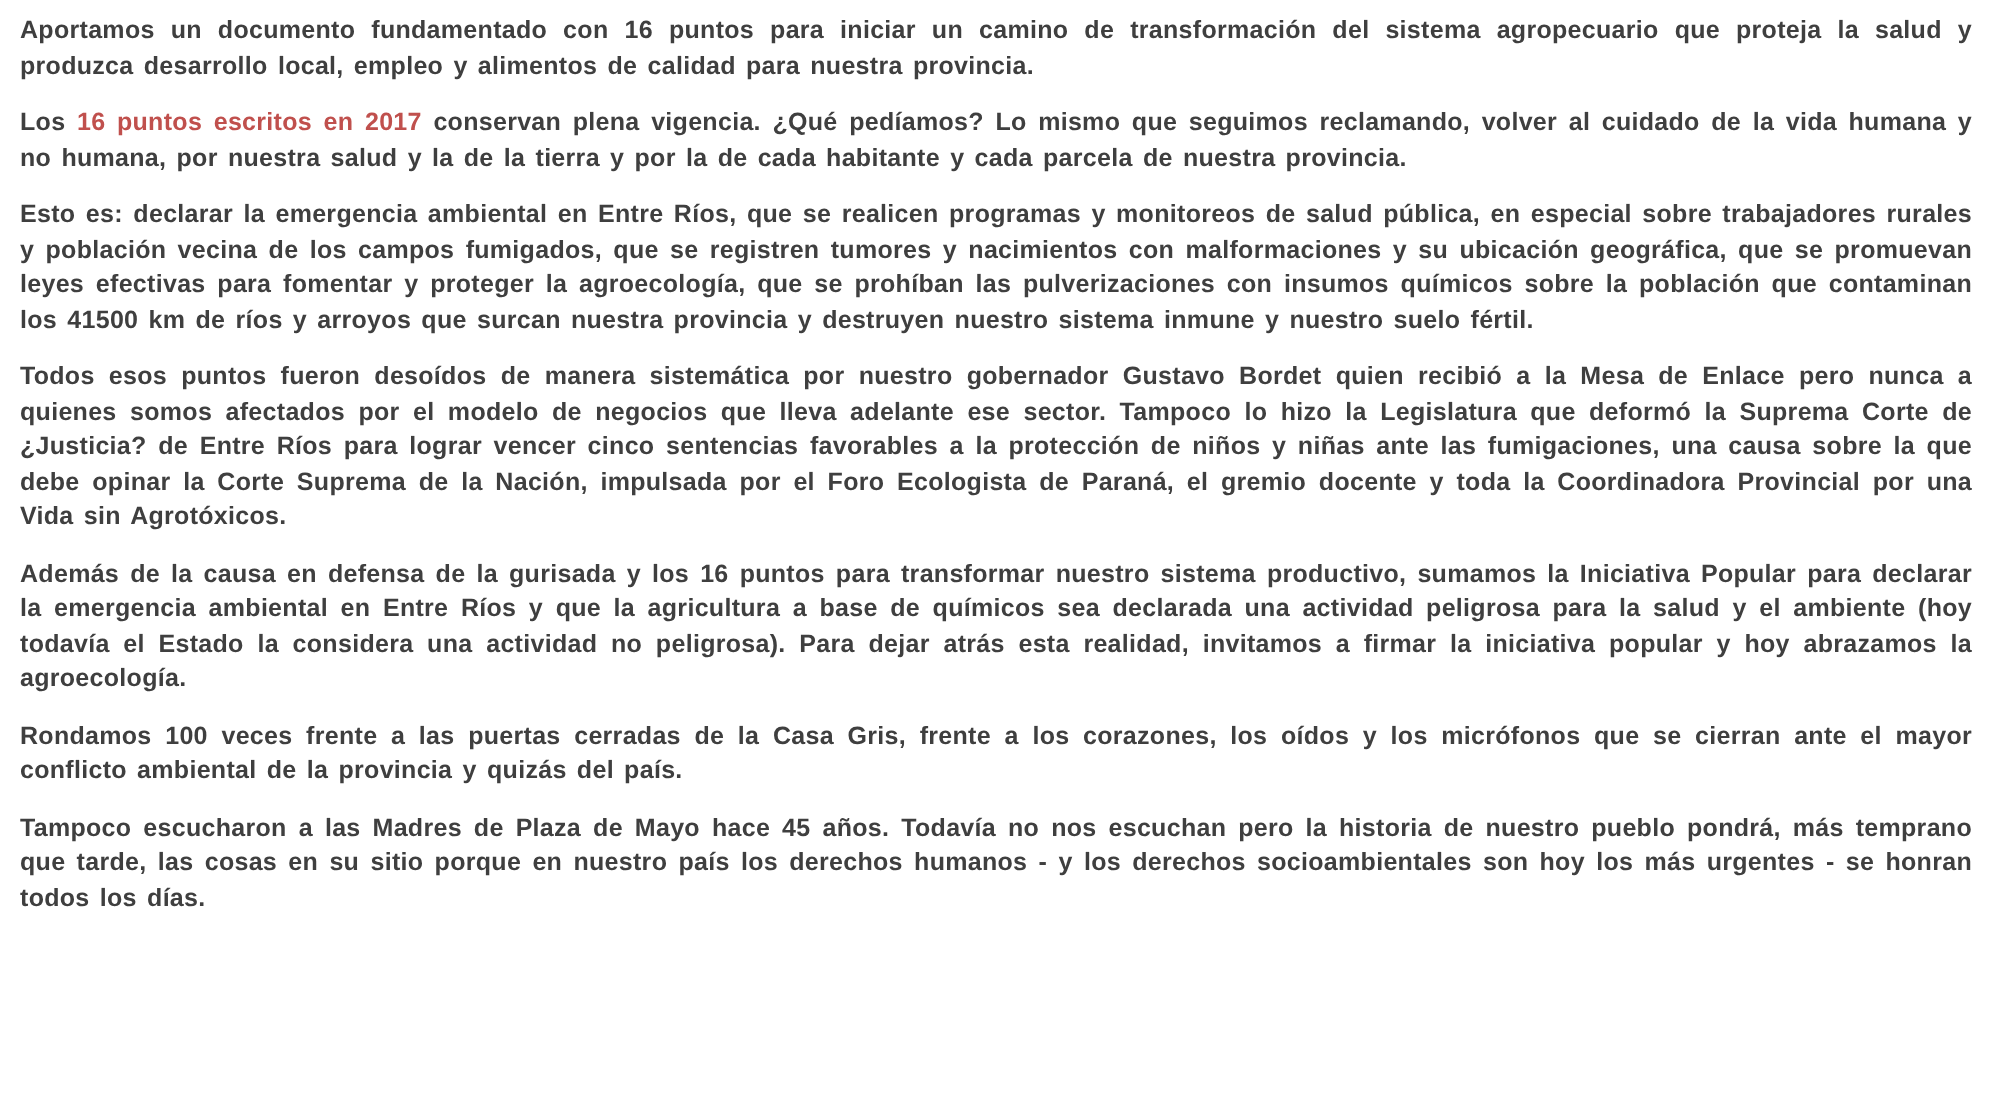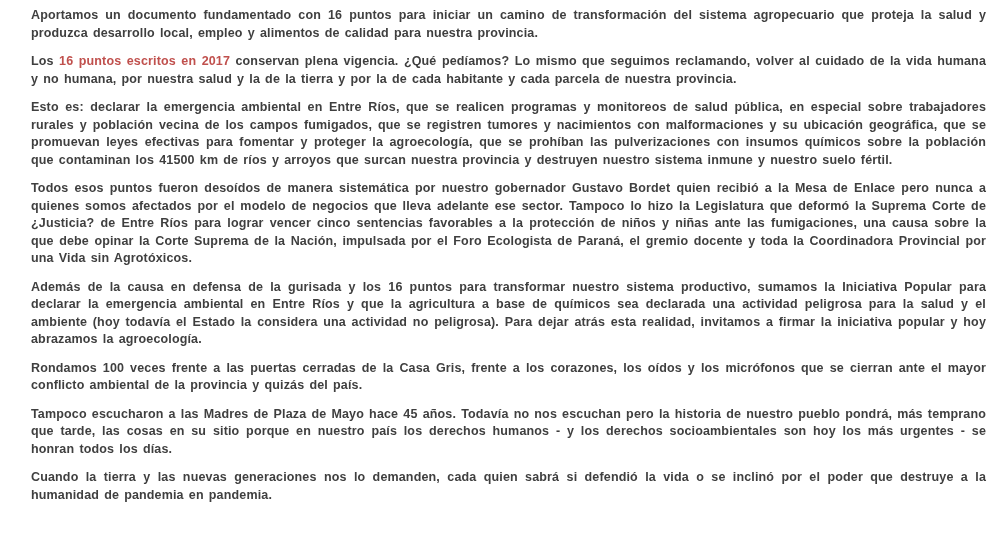--- a/index.html
+++ b/index.html
@@ -10,21 +10,21 @@
   body {
     width: 1000px;
     height: 550px;
     overflow: hidden;
     font-family: "Liberation Sans", "DejaVu Sans", sans-serif;
   }
   .document-page {
     box-sizing: border-box;
     width: 1000px;
     height: 494px;
-    padding: 7px 14px 0 31px;
+    padding: 7px 14px 0 10px;
     background: #ffffff;
   }
   .document-page p {
     margin: 0 0 11px 0;
     font-size: 12.5px;
     line-height: 17.5px;
     font-weight: bold;
     letter-spacing: 0.15px;
     word-spacing: 1.5px;
     text-align: justify;
@@ -38,15 +38,14 @@
 
 <div class="document-page" style="background: rgb(255, 255, 255);">
   <div id="document-body">
       <p><span class="seg-normal" style="color: rgb(63, 63, 63);">Aportamos un documento fundamentado con 16 puntos para iniciar un camino de transformación del sistema agropecuario que proteja la salud y produzca desarrollo local, empleo y alimentos de calidad para nuestra provincia.</span></p>
       <p><span class="seg-normal" style="color: rgb(63, 63, 63);">Los </span><span class="seg-red" style="color: rgb(192, 80, 77);">16 puntos escritos en 2017</span><span class="seg-normal" style="color: rgb(63, 63, 63);"> conservan plena vigencia. ¿Qué pedíamos? Lo mismo que seguimos reclamando, volver al cuidado de la vida humana y no humana, por nuestra salud y la de la tierra y por la de cada habitante y cada parcela de nuestra provincia.</span></p>
       <p><span class="seg-normal" style="color: rgb(63, 63, 63);">Esto es: declarar la emergencia ambiental en Entre Ríos, que se realicen programas y monitoreos de salud pública, en especial sobre trabajadores rurales y población vecina de los campos fumigados, que se registren tumores y nacimientos con malformaciones y su ubicación geográfica, que se promuevan leyes efectivas para fomentar y proteger la agroecología, que se prohíban las pulverizaciones con insumos químicos sobre la población que contaminan los 41500 km de ríos y arroyos que surcan nuestra provincia y destruyen nuestro sistema inmune y nuestro suelo fértil.</span></p>
       <p><span class="seg-normal" style="color: rgb(63, 63, 63);">Todos esos puntos fueron desoídos de manera sistemática por nuestro gobernador Gustavo Bordet quien recibió a la Mesa de Enlace pero nunca a quienes somos afectados por el modelo de negocios que lleva adelante ese sector. Tampoco lo hizo la Legislatura que deformó la Suprema Corte de ¿Justicia? de Entre Ríos para lograr vencer cinco sentencias favorables a la protección de niños y niñas ante las fumigaciones, una causa sobre la que debe opinar la Corte Suprema de la Nación, impulsada por el Foro Ecologista de Paraná, el gremio docente y toda la Coordinadora Provincial por una Vida sin Agrotóxicos.</span></p>
       <p><span class="seg-normal" style="color: rgb(63, 63, 63);">Además de la causa en defensa de la gurisada y los 16 puntos para transformar nuestro sistema productivo, sumamos la Iniciativa Popular para declarar la emergencia ambiental en Entre Ríos y que la agricultura a base de químicos sea declarada una actividad peligrosa para la salud y el ambiente (hoy todavía el Estado la considera una actividad no peligrosa). Para dejar atrás esta realidad, invitamos a firmar la iniciativa popular y hoy abrazamos la agroecología.</span></p>
       <p><span class="seg-normal" style="color: rgb(63, 63, 63);">Rondamos 100 veces frente a las puertas cerradas de la Casa Gris, frente a los corazones, los oídos y los micrófonos que se cierran ante el mayor conflicto ambiental de la provincia y quizás del país.</span></p>
       <p><span class="seg-normal" style="color: rgb(63, 63, 63);">Tampoco escucharon a las Madres de Plaza de Mayo hace 45 años. Todavía no nos escuchan pero la historia de nuestro pueblo pondrá, más temprano que tarde, las cosas en su sitio porque en nuestro país los derechos humanos - y los derechos socioambientales son hoy los más urgentes - se honran todos los días.</span></p>
-      <p><span class="seg-normal" style="color: rgb(63, 63, 63);">Cuando la tierra y las nuevas generaciones nos lo demanden, cada quien sabrá si defendió la vida o se inclinó por el poder que destruye a la humanidad de pandemia en pandemia.</span></p>
     </div>
 </div>
 
 </body></html>

